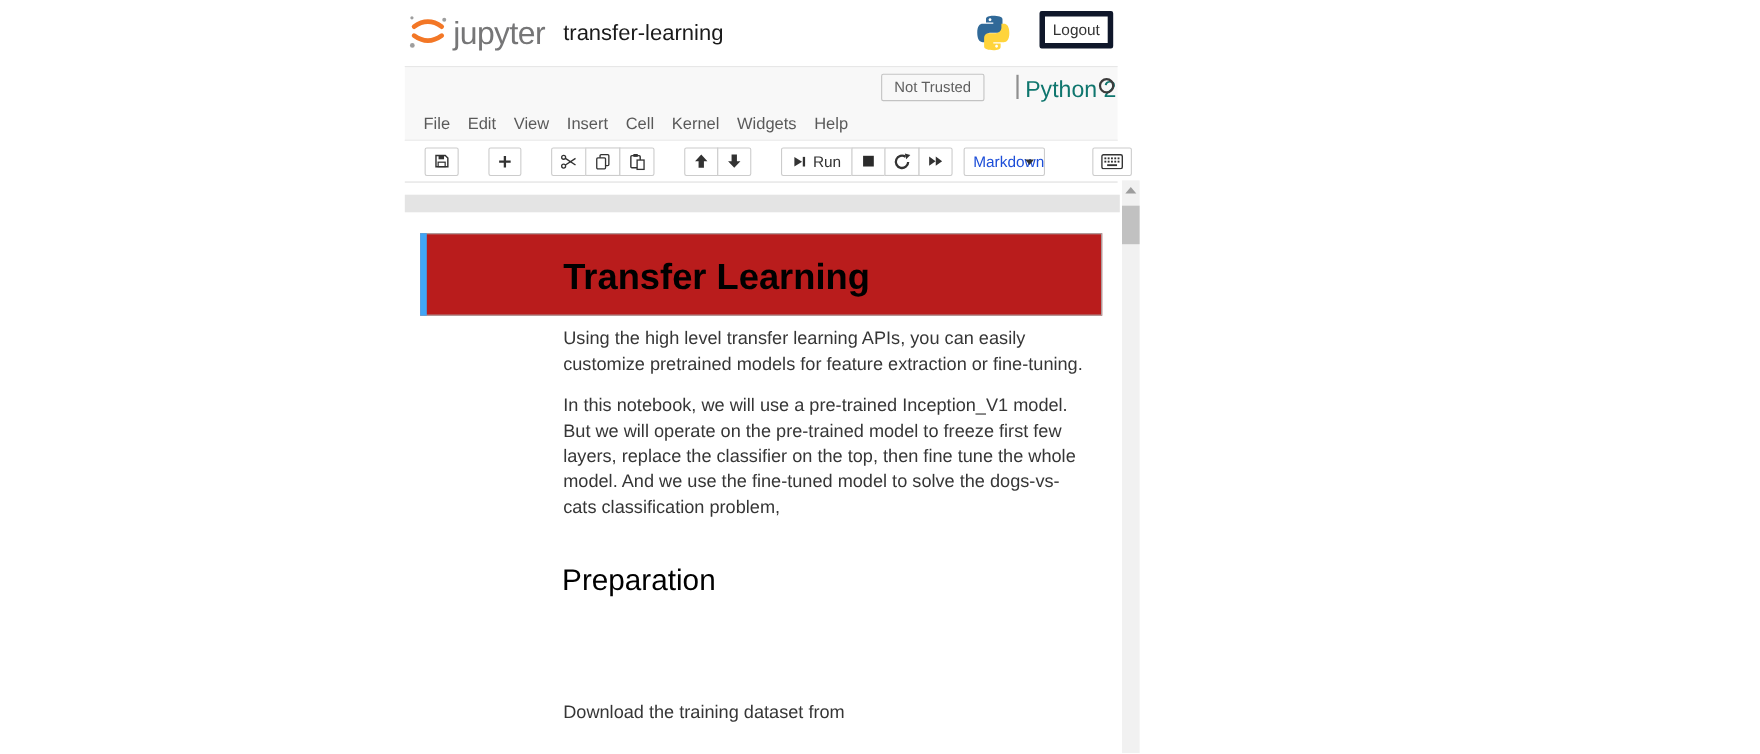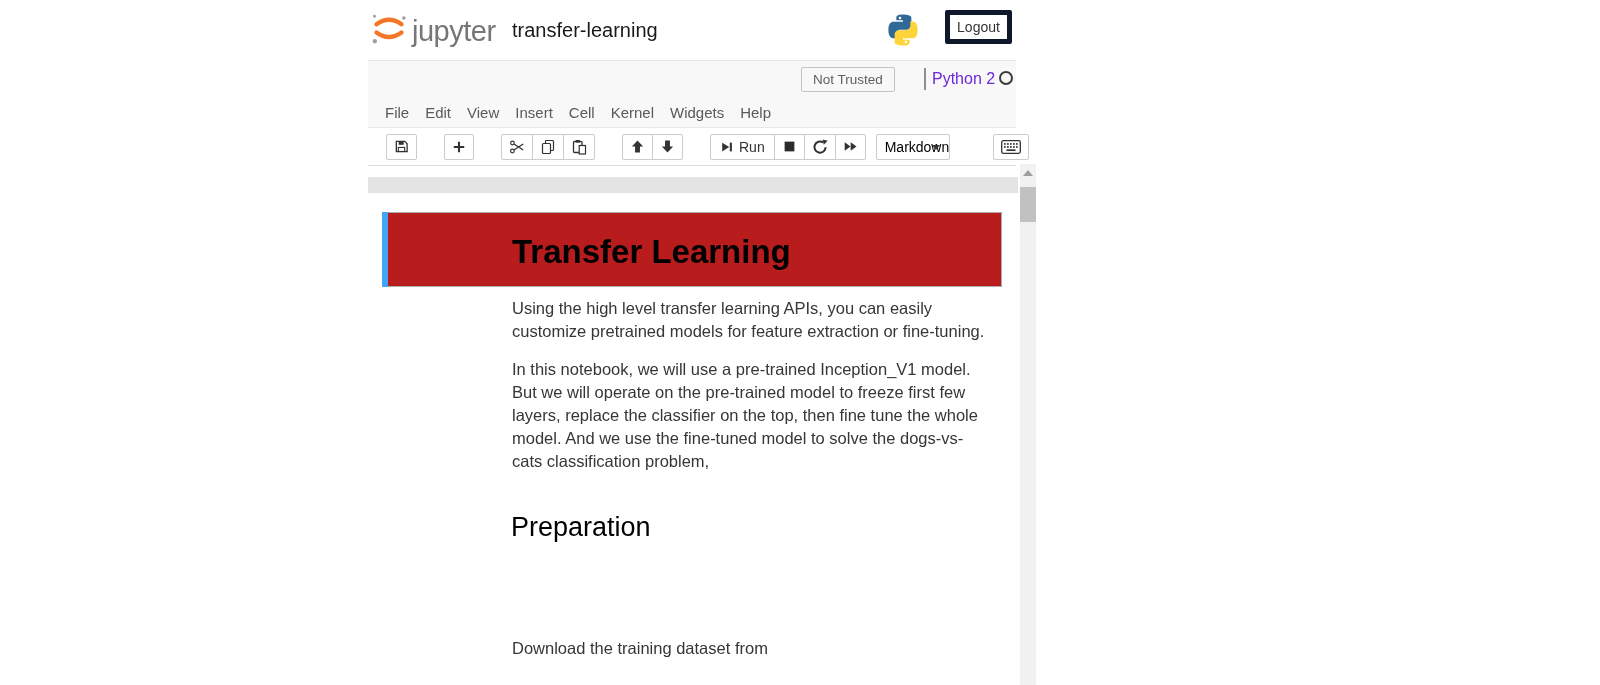--- a/index.html
+++ b/index.html
@@ -23,21 +23,21 @@
   .menubar-wrap {
     position:absolute; left:368px; top:60px; width:648px; height:68px;
     background:#f8f8f8; border-top:1px solid #e7e7e7; border-bottom:1px solid #e7e7e7;
   }
   .trusted-btn {
     position:absolute; left:433px; top:6px; height:25px; padding:0 11px;
     border:1px solid #c3c3c3; border-radius:2px; background:transparent;
     font-size:13.5px; color:#5f5f5f; display:flex; align-items:center; cursor:pointer;
   }
   .kernel-sep { position:absolute; left:556px; top:7px; width:2px; height:22px; background:#8f8f8f; }
-  .kernel-name { position:absolute; left:564px; top:9px; font-size:16px; color:#6d28d9; }
+  .kernel-name { position:absolute; left:564px; top:9px; font-size:21px; color:#0f766e; }
   .kernel-circle {
     position:absolute; left:631px; top:10px; width:14px; height:14px;
     border:2px solid #3c3c3c; border-radius:50%; background:transparent;
   }
   .menu-row { position:absolute; left:17px; top:38px; height:26px; display:flex; gap:16px; align-items:center; }
   .menu-item { font-size:15px; color:#5a5a5a; cursor:pointer; white-space:nowrap; }
   
   .toolbar {
     position:absolute; left:368px; top:128px; width:648px; height:38px;
     background:#fff; border-bottom:1px solid #dedede; display:flex; align-items:center; padding-left:1px;
@@ -49,21 +49,21 @@
   }
   .btn-group .tb-btn + .tb-btn { margin-left:-1px; }
   .btn-group .tb-btn:first-child { border-radius:2px 0 0 2px; }
   .btn-group .tb-btn:last-child { border-radius:0 2px 2px 0; }
   .btn-group .tb-btn:only-child { border-radius:2px; }
   .tb-btn.run-btn { padding:0 9px; }
   .run-label { font-size:14px; color:#333; margin-left:5px; }
   .cell-type-select {
     position:relative; height:26px; width:114px; border:1px solid #ccc; border-radius:2px;
     background:#fff; display:flex; align-items:center; padding-left:8px;
-    font-size:14px; color:#000000; cursor:pointer; margin-right:26px;
+    font-size:14px; color:#1d4ed8; cursor:pointer; margin-right:26px;
   }
   .select-caret {
     position:absolute; right:9px; top:10px; width:0; height:0;
     border-left:4px solid transparent; border-right:4px solid transparent; border-top:5px solid #333;
   }
   .kb-btn { min-width:36px; }
   
   .gray-strip { position:absolute; left:368px; top:177px; width:650px; height:16px; background:#e4e4e4; }
   .scrollbar { position:absolute; left:1020px; top:164px; width:16px; height:521px; background:#f1f1f1; }
   .scroll-up-arrow {

